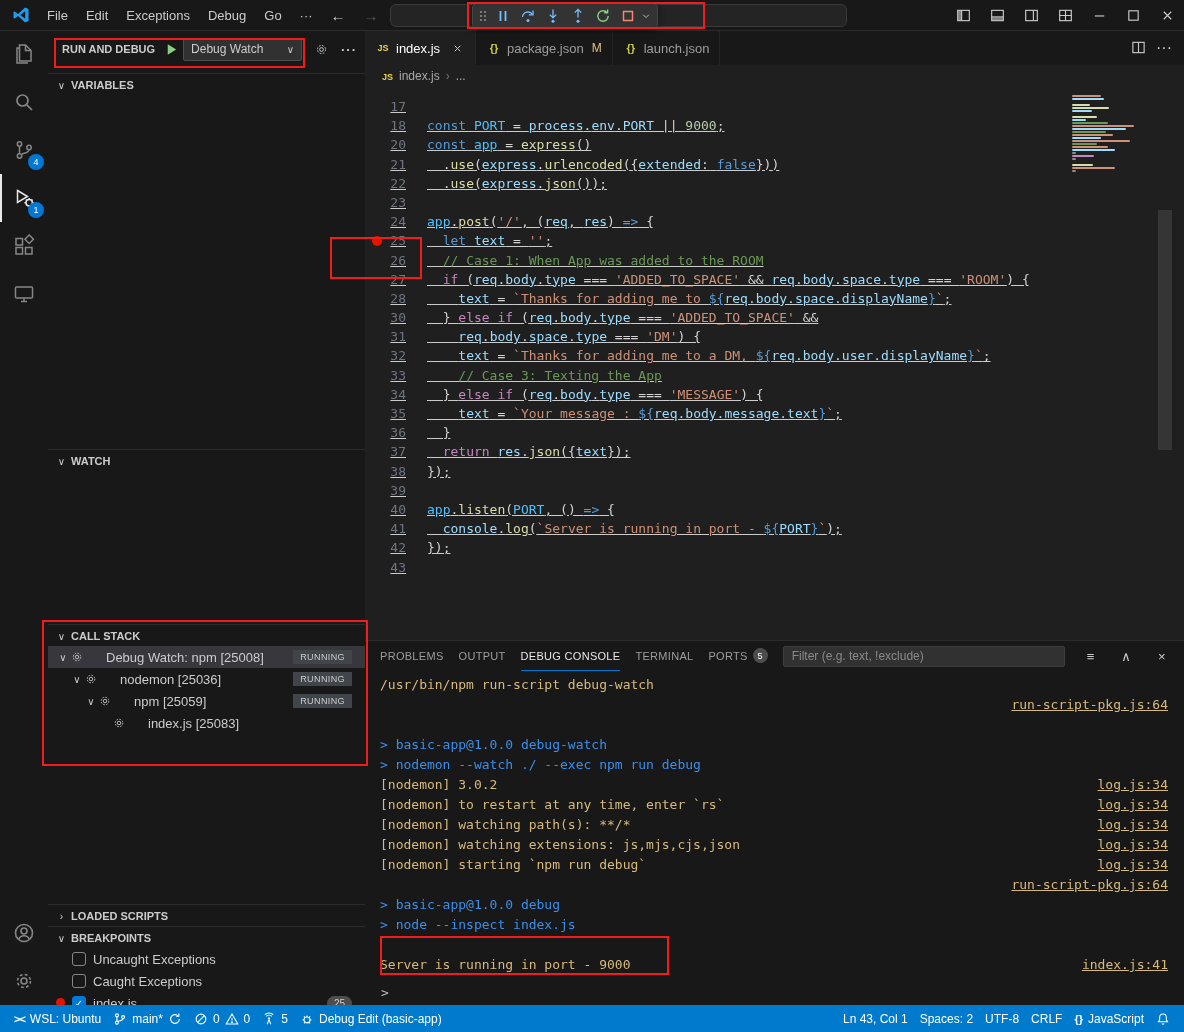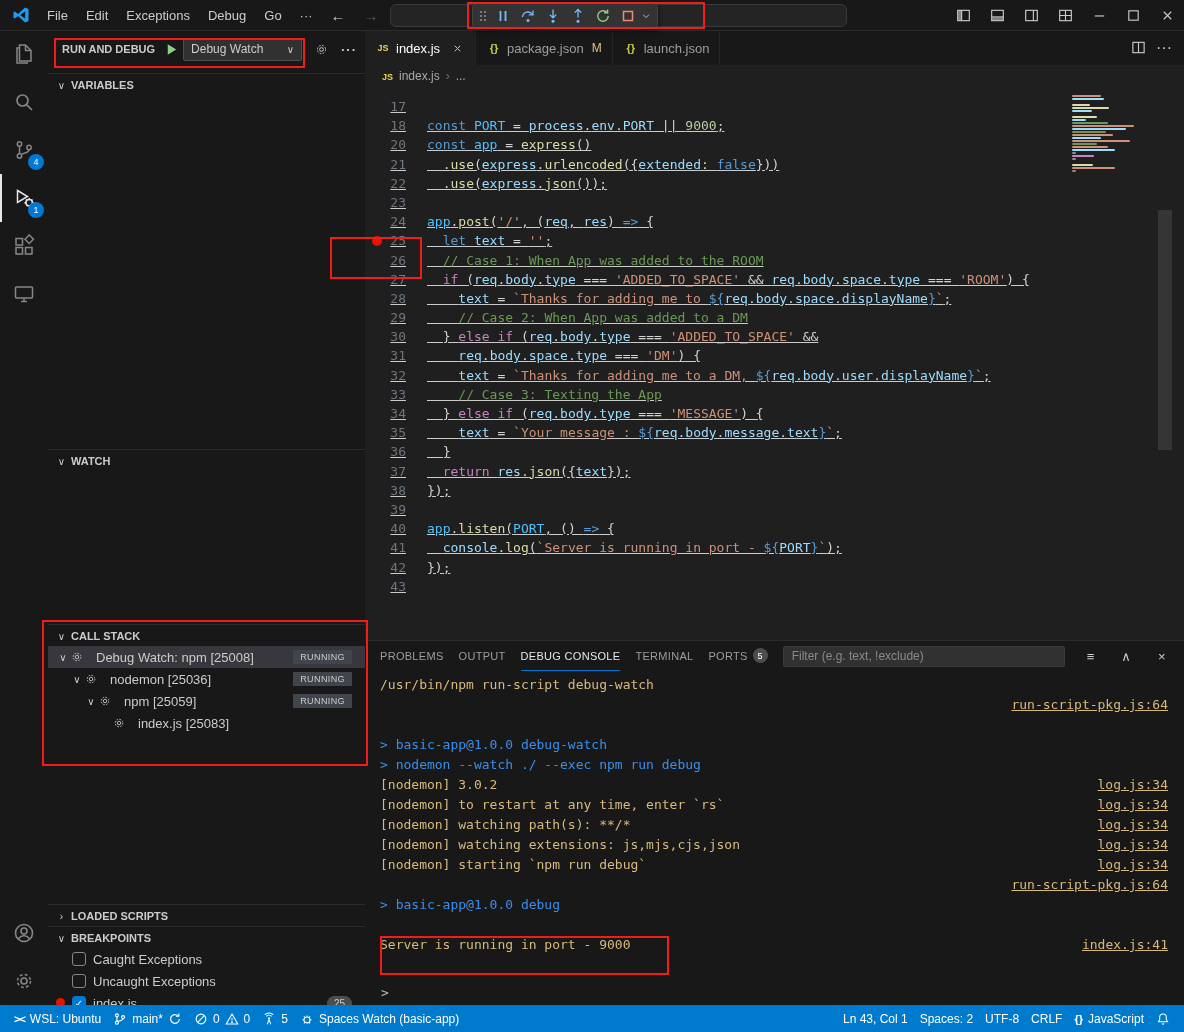--- a/index.html
+++ b/index.html
@@ -52,21 +52,21 @@
   .sb-sec{position:absolute;left:0;right:0;height:22px;border-top:1px solid #2b2b2b;display:flex;align-items:center;gap:3px;padding-left:7px;background:#181818;}
   .sec-chev{width:13px;color:#cccccc;font-size:10px;text-align:center;}
   .sec-title{font-size:11px;font-weight:700;color:#cccccc;}
 
   .cs-rows{position:absolute;left:0;right:0;}
   .cs-row{height:22px;display:flex;align-items:center;font-size:13px;color:#cccccc;}
   .cs-row.selected{background:#37373d;}
   .tw-chev{width:14px;font-size:10px;color:#cccccc;text-align:center;flex:none;}
   .cs-ic{width:19px;height:15px;flex:none;display:flex;color:#c5c5c5;}
   .cs-ic svg{width:14px;height:14px;}
-  .cs-label{flex:1;overflow:hidden;white-space:nowrap;text-overflow:ellipsis;margin-left:7px;}
+  .cs-label{flex:1;overflow:hidden;white-space:nowrap;text-overflow:ellipsis;margin-left:17px;}
   .pill{flex:none;margin-right:13px;background:#40444b;color:#cccccc;font-size:9px;padding:2px 7px;border-radius:0;letter-spacing:.4px;}
 
   .bp-row{height:22px;display:flex;align-items:center;position:relative;padding-left:24px;font-size:13px;color:#cccccc;}
   .bp-dot-side{position:absolute;left:8px;top:6px;width:9px;height:9px;border-radius:50%;background:#e51400;}
   .cb{width:14px;height:14px;border:1px solid #878787;border-radius:3px;margin-right:7px;flex:none;display:flex;align-items:center;justify-content:center;font-size:10px;color:#fff;box-sizing:border-box;}
   .cb.checked{background:#0078d4;border-color:#0078d4;}
   .bp-badge{margin-left:auto;margin-right:13px;background:#4d4d4d;color:#cccccc;font-size:10px;border-radius:9px;padding:2px 7px;}
 
   
   .editor{position:absolute;top:0;bottom:0;left:365px;right:0;}
@@ -423,25 +423,25 @@
         <span class="sec-title">LOADED SCRIPTS</span>
       </div>
 
       <div class="sb-sec" style="top:896px">
         <span class="sec-chev">∨</span>
         <span class="sec-title">BREAKPOINTS</span>
       </div>
       <div class="cs-rows" style="top:918px" id="bp-rows">
           <div class="bp-row">
             <span class="cb"></span>
-            <span class="bp-label">Caught Exceptions</span>
+            <span class="bp-label">Uncaught Exceptions</span>
           </div>
           <div class="bp-row">
             <span class="cb"></span>
-            <span class="bp-label">Uncaught Exceptions</span>
+            <span class="bp-label">Caught Exceptions</span>
           </div>
           <div class="bp-row">
             <span class="bp-dot-side"></span>
             <span class="cb checked">✓</span>
             <span class="bp-label">index.js</span>
             <span class="bp-badge">25</span>
           </div>
         </div>
     </aside>
 
@@ -529,24 +529,20 @@
               <span class="lgutter">26</span>
               <span class="ltext"><span class="tok-m">  // Case 1: When App was added to the ROOM</span></span>
             </div>
             <div class="code-line">
               <span class="lgutter">27</span>
               <span class="ltext"><span class="tok-k2">  if </span><span class="tok-p">(</span><span class="tok-v">req</span><span class="tok-p">.</span><span class="tok-v">body</span><span class="tok-p">.</span><span class="tok-v">type</span><span class="tok-p"> === </span><span class="tok-s">'ADDED_TO_SPACE'</span><span class="tok-p"> &amp;&amp; </span><span class="tok-v">req</span><span class="tok-p">.</span><span class="tok-v">body</span><span class="tok-p">.</span><span class="tok-v">space</span><span class="tok-p">.</span><span class="tok-v">type</span><span class="tok-p"> === </span><span class="tok-s">'ROOM'</span><span class="tok-p">) {</span></span>
             </div>
             <div class="code-line">
               <span class="lgutter">28</span>
               <span class="ltext"><span class="tok-p">    </span><span class="tok-v">text</span><span class="tok-p"> = </span><span class="tok-s">`Thanks for adding me to </span><span class="tok-k1">${</span><span class="tok-v">req.body.space.displayName</span><span class="tok-k1">}</span><span class="tok-s">`</span><span class="tok-p">;</span></span>
-            </div>
-            <div class="code-line">
-              <span class="lgutter">29</span>
-              <span class="ltext"><span class="tok-m">    // Case 2: When App was added to a DM</span></span>
             </div>
             <div class="code-line">
               <span class="lgutter">30</span>
               <span class="ltext"><span class="tok-p">  } </span><span class="tok-k2">else if </span><span class="tok-p">(</span><span class="tok-v">req</span><span class="tok-p">.</span><span class="tok-v">body</span><span class="tok-p">.</span><span class="tok-v">type</span><span class="tok-p"> === </span><span class="tok-s">'ADDED_TO_SPACE'</span><span class="tok-p"> &amp;&amp;</span></span>
             </div>
             <div class="code-line">
               <span class="lgutter">31</span>
               <span class="ltext"><span class="tok-p">    </span><span class="tok-v">req</span><span class="tok-p">.</span><span class="tok-v">body</span><span class="tok-p">.</span><span class="tok-v">space</span><span class="tok-p">.</span><span class="tok-v">type</span><span class="tok-p"> === </span><span class="tok-s">'DM'</span><span class="tok-p">) {</span></span>
             </div>
             <div class="code-line">
@@ -693,20 +689,23 @@
               <span class="clink">log.js:34</span>
             </div>
             <div class="crow">
               <span class="ctext ct-y"></span>
               <span class="clink">run-script-pkg.js:64</span>
             </div>
             <div class="crow">
               <span class="ctext ct-b">&gt; basic-app@1.0.0 debug</span>
             </div>
             <div class="crow">
+              <span class="ctext ct-b">&gt; node --inspect index.js</span>
+            </div>
+            <div class="crow">
               <span class="ctext"></span>
             </div>
             <div class="crow">
               <span class="ctext ct-y">Server is running in port - 9000</span>
               <span class="clink">index.js:41</span>
             </div>
           </div>
         <div class="prompt-row">&gt;</div>
       </div>
     </section>
@@ -763,21 +762,21 @@
           </span>
           <span class="st-tx">5</span>
         </div>
         <div class="sbi">
           <span class="st-ic">
             <svg viewBox="0 0 16 16" fill="none" stroke="currentColor" stroke-width="1.2">
               <circle cx="8" cy="9" r="3.4"></circle>
               <path d="M8 5.6V4M4.6 9H3M13 9h-1.6M5.8 6.4 4.5 5M10.2 6.4l1.3-1.4M5.8 11.6 4.5 13M10.2 11.6l1.3 1.4"></path>
             </svg>
           </span>
-          <span class="st-tx">Spaces Watch (basic-app)</span>
+          <span class="st-tx">Debug Edit (basic-app)</span>
         </div>
       </div>
     <div class="sb-group" id="status-right">
         <div class="sbi">
           <span class="st-tx">Ln 43, Col 1</span>
         </div>
         <div class="sbi">
           <span class="st-tx">Spaces: 2</span>
         </div>
         <div class="sbi">

